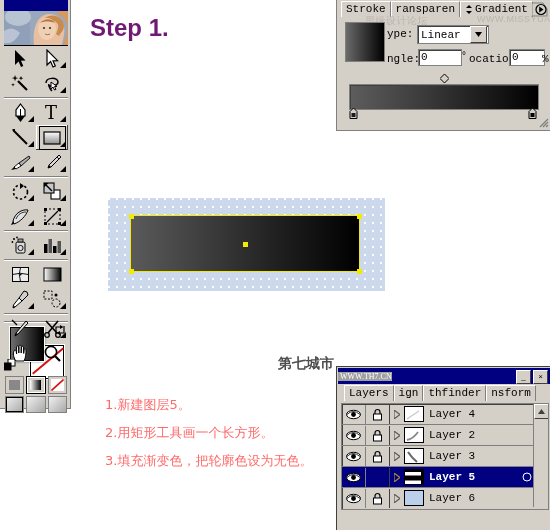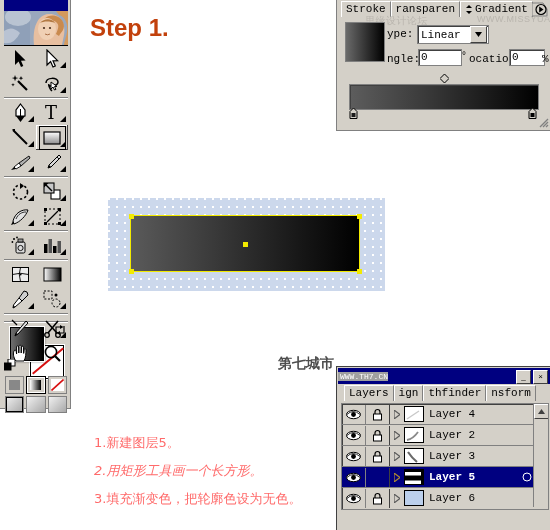--- a/index.html
+++ b/index.html
@@ -46,35 +46,35 @@
   .mode-cell{width:18px;height:16px;border:1px solid #808080;background:#d4d0c8;
         display:flex;align-items:center;justify-content:center;}
   .mode-cell.on{border:1px solid #000;box-shadow:inset 0 0 0 1px #fff;}
   .screen-row{position:absolute;left:5px;top:396px;width:62px;height:16px;display:flex;gap:2px;}
   .sc-cell{width:18px;height:15px;border:1px solid #808080;
         background:linear-gradient(135deg,#f0f0f0,#a8a8a8);}
   .sc-cell.on{box-shadow:inset 0 0 0 1px #000;}
 
   
   .step-title{position:absolute;left:90px;top:14px;font-size:24px;font-weight:bold;
-      color:#c2410c;font-family:"Liberation Sans", sans-serif;letter-spacing:0px;}
+      color:#701a75;font-family:"Liberation Sans", sans-serif;letter-spacing:0px;}
   .artboard{position:absolute;left:108px;top:198px;width:277px;height:93px;
       background:#ccd8ec;}
   .artboard .dots{position:absolute;inset:0;
       background-image:radial-gradient(circle at 1px 1px, #ffffff 0.8px, transparent 1px);
       background-size:8px 8px;}
   .rect-shape{position:absolute;left:23px;top:18px;width:228px;height:55px;
       background:linear-gradient(to right,#5a5a5a 0%,#3b3b3b 35%,#161616 75%,#000 100%);
       outline:1px solid #f2ea00;}
   .handle{position:absolute;width:5px;height:5px;background:#f2ea00;}
   .center-dot{position:absolute;width:5px;height:5px;background:#f2ea00;}
 
   
-  .instr{position:absolute;left:94px;color:#ff6a6a;font-size:13px;
-      font-family:"DejaVu Sans", sans-serif;white-space:nowrap;margin-top:38px;}
+  .instr{position:absolute;left:105px;color:#ff6a6a;font-size:13px;
+      font-family:"DejaVu Sans", sans-serif;white-space:nowrap;}
   .wm-city{position:absolute;left:278px;top:355px;color:#4d4d4d;font-size:14px;
       font-family:"DejaVu Sans", sans-serif;font-weight:bold;}
 
   
   .gpanel{position:absolute;left:336px;top:0;width:214px;height:130px;background:#d4d0c8;
       border:1px solid #808080;border-top:none;}
   .gp-tabs{position:absolute;left:0;top:0;width:214px;height:18px;}
   .tabstrip{position:absolute;left:4px;top:2px;height:15px;display:flex;align-items:flex-end;}
   .tab{height:15px;line-height:15px;padding:0 4px;font-size:11px;color:#000;
       font-family:"Liberation Mono", monospace;background:#d4d0c8;
@@ -103,21 +103,21 @@
       background:linear-gradient(to right,#5d5d5d 0%,#3a3a3a 40%,#141414 80%,#000 100%);}
   .gstop{position:absolute;width:9px;height:11px;}
   .gmid{position:absolute;width:9px;height:9px;}
   .gp-resize{position:absolute;right:2px;bottom:2px;width:12px;height:12px;}
 
   
   .lpanel{position:absolute;left:336px;top:366px;width:214px;height:164px;background:#d4d0c8;
       border:1px solid #404040;}
   .lp-title{position:absolute;left:1px;top:1px;width:212px;height:16px;background:#000080;
       display:flex;align-items:center;}
-  .lp-wm{font-size:8px;color:#fff;font-family:Liberation Mono, monospace;
+  .lp-wm{font-size:8px;color:#fff;font-family:Liberation Serif, serif;
       padding-left:2px;letter-spacing:0px;background:#a0a0a0;}
   .lp-btns{position:absolute;right:2px;top:2px;display:flex;gap:2px;}
   .lp-btn{width:13px;height:12px;background:#d4d0c8;border:1px solid #fff;
       border-right-color:#404040;border-bottom-color:#404040;
       display:flex;align-items:center;justify-content:center;font-size:8px;color:#000;
       font-family:"Liberation Sans",sans-serif;line-height:10px;}
   .lp-tabs{position:absolute;left:1px;top:18px;width:256px;height:17px;}
   .lp-list{position:absolute;left:4px;top:36px;width:206px;height:105px;
       border:1px solid #808080;box-shadow:inset 1px 1px 0 #404040;background:#d4d0c8;overflow:hidden;}
   .lrow{height:20px;display:flex;align-items:center;border-bottom:1px solid #808080;position:relative;}
@@ -445,21 +445,21 @@
     <div class="dots"></div>
     <div class="rect-shape"></div>
     <div class="handle" style="left:21px;top:16px;"></div>
     <div class="handle" style="left:249px;top:16px;"></div>
     <div class="handle" style="left:21px;top:71px;"></div>
     <div class="handle" style="left:249px;top:71px;"></div>
     <div class="center-dot" style="left:135px;top:44px;"></div>
   </div>
 
   <div class="instr" style="top:396px;">1.新建图层5。</div>
-  <div class="instr" style="top:424px;font-style:italic;">2.用矩形工具画一个长方形。</div>
+  <div class="instr" style="top:424px;">2.用矩形工具画一个长方形。</div>
   <div class="instr" style="top:452px;">3.填充渐变色，把轮廓色设为无色。</div>
 
   <div class="wm-city">第七城市</div>
 
   <div class="gpanel">
     <div class="gp-tabs">
       <div class="tabstrip">
         <div class="tab">
           <span>Stroke</span>
         </div>

